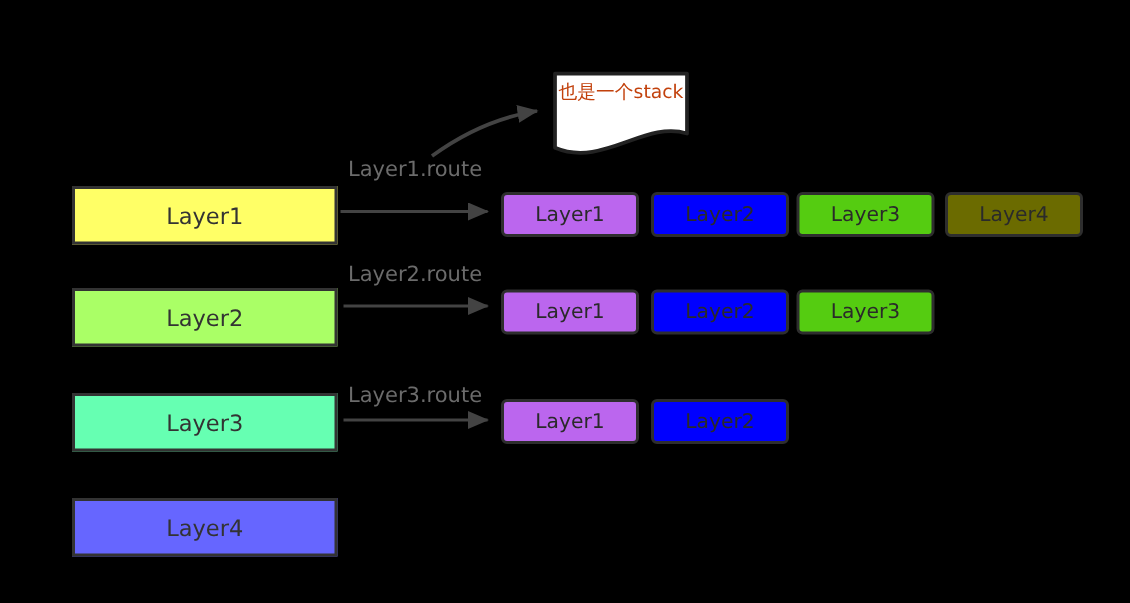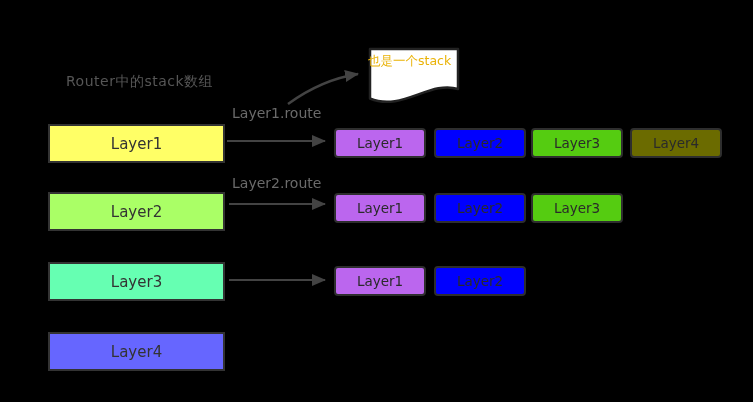--- a/index.html
+++ b/index.html
@@ -33,53 +33,53 @@
     font-size:13.5px;color:#2a2a2a;
   }
   .row1{top:128px;} .row2{top:193px;} .row3{top:266px;}
   .c1{left:334px;} .c2{left:434px;} .c3{left:531px;} .c4{left:630px;}
   .arrow-layer{position:absolute;left:0;top:0;pointer-events:none;}
   .note{
     position:absolute;left:368px;top:47px;width:92px;height:64px;
   }
   .note-text{
     position:absolute;left:0;top:6px;width:92px;
-    font-size:12.5px;line-height:16px;color:#eab308;
+    text-align:center;font-size:12.5px;line-height:16px;color:#c2410c;
   }
 </style>
 </head>
 <body>
 
 <div id="canvas">
 
   <svg class="arrow-layer" width="753" height="402" viewBox="0 0 753 402">
     <defs>
       <marker id="ah" markerUnits="userSpaceOnUse" markerWidth="15" markerHeight="12" refX="13" refY="6" orient="auto">
         <path d="M0,0 L14,6 L0,12 Z" fill="#434343"></path>
       </marker>
     </defs>
     <path d="M227,141 L325,141" stroke="#434343" stroke-width="2" marker-end="url(#ah)"></path>
     <path d="M229,204 L325,204" stroke="#434343" stroke-width="2" marker-end="url(#ah)"></path>
     <path d="M229,280 L325,280" stroke="#434343" stroke-width="2" marker-end="url(#ah)"></path>
     <path d="M288,104 C310,88 332,78 358,74" fill="none" stroke="#434343" stroke-width="2.5" marker-end="url(#ah)"></path>
   </svg>
 
-  <div class="title">Router中的stack数组</div>
 
   <div class="note">
     <svg width="92" height="64" viewBox="0 0 92 64">
       <path d="M2,2 H90 V42 C 62,33 34,65 2,51.5 Z" fill="#ffffff" stroke="#222222" stroke-width="2.5" stroke-linejoin="round"></path>
     </svg>
     <div class="note-text">
       <div>也是一个stack</div>
     </div>
   </div>
 
   <div class="route-label lbl-r1">Layer1.route</div>
   <div class="route-label lbl-r2">Layer2.route</div>
+  <div class="route-label lbl-r3">Layer3.route</div>
 
   <div class="box-left bl-1" style="background-color: rgb(255, 255, 102);">Layer1</div>
   <div class="box-left bl-2" style="background-color: rgb(170, 255, 102);">Layer2</div>
   <div class="box-left bl-3" style="background-color: rgb(102, 255, 178);">Layer3</div>
   <div class="box-left bl-4" style="background-color: rgb(102, 102, 255);">Layer4</div>
 
   <div class="box-right row1 c1" style="background-color: rgb(187, 102, 238);">Layer1</div>
   <div class="box-right row1 c2" style="background-color: rgb(0, 0, 255);">Layer2</div>
   <div class="box-right row1 c3" style="background-color: rgb(85, 204, 17);">Layer3</div>
   <div class="box-right row1 c4" style="background-color: rgb(107, 107, 0);">Layer4</div>

